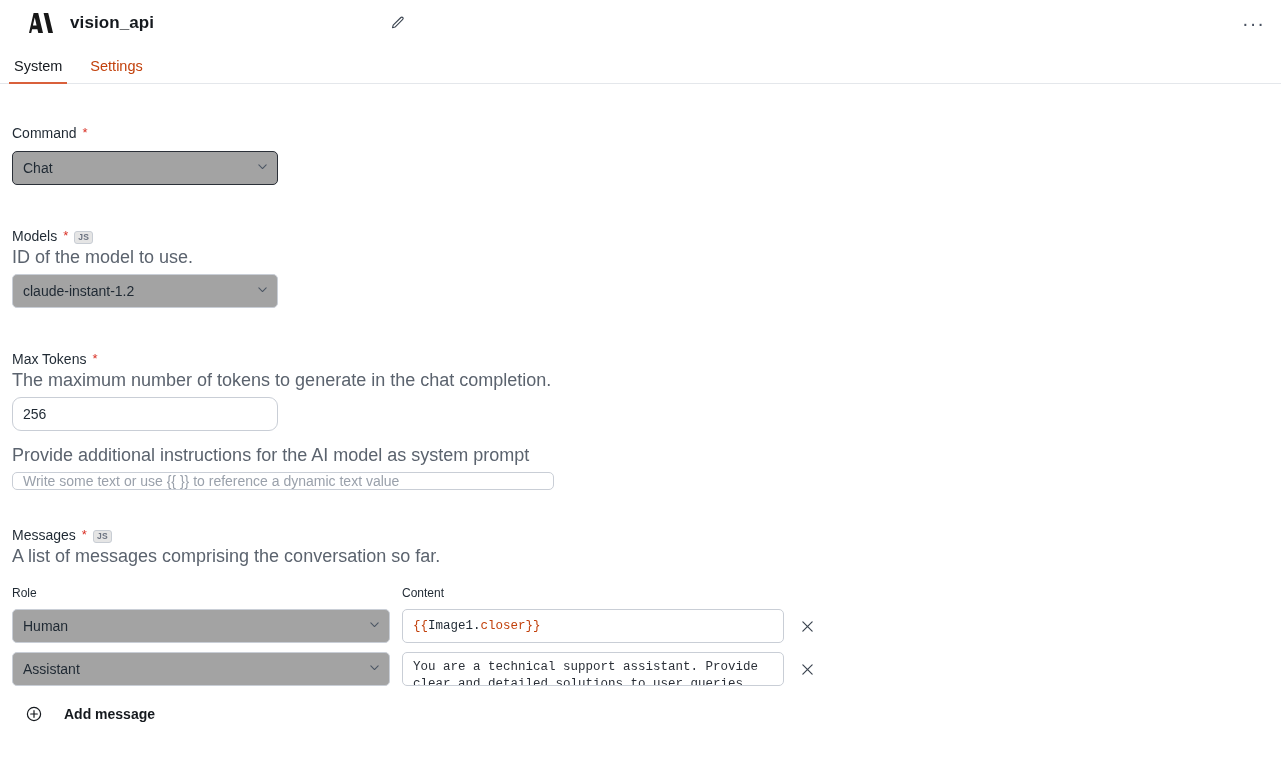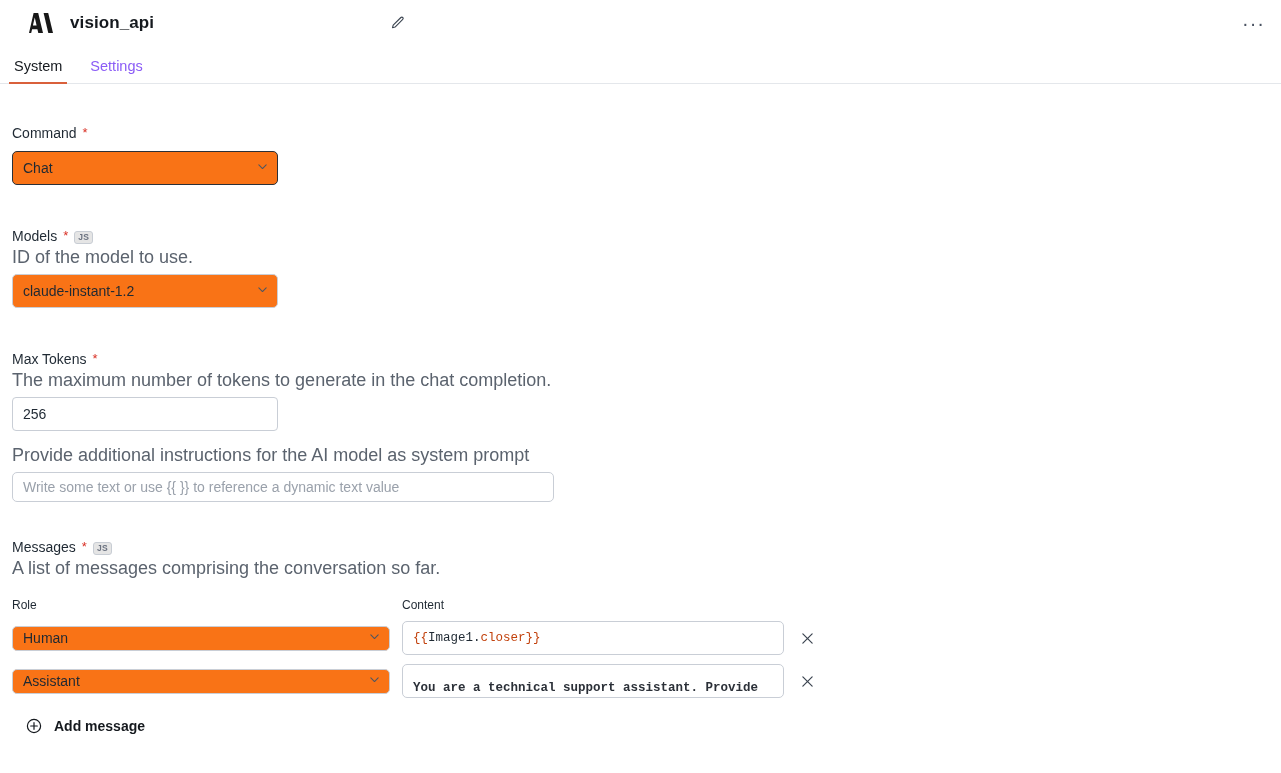--- a/index.html
+++ b/index.html
@@ -64,21 +64,21 @@
   .tabbar {
     display: flex;
     align-items: flex-end;
     gap: 24px;
     padding: 0 12px;
     border-bottom: 1px solid #e4e7eb;
     height: 38px;
   }
   .tab {
     font-size: 14.5px;
-    color: #8b5cf6;
+    color: #c2410c;
     padding: 0 2px 9px 2px;
     cursor: pointer;
     position: relative;
   }
   .tab.active {
     color: #15191e;
     font-weight: 400;
   }
   .tab.active::after {
     content: "";
@@ -132,21 +132,21 @@
   .select-wrap {
     position: relative;
     width: 266px;
     margin-top: 9px;
   }
   .select-box {
     width: 100%;
     height: 34px;
     border: 1px solid #c9ced6;
     border-radius: 5px;
-    background: #f97316;
+    background: #a3a3a3;
     display: flex;
     align-items: center;
     padding: 0 28px 0 10px;
     font-size: 14px;
     color: #1f2933;
     cursor: pointer;
   }
   .select-box.focused { border-color: #2b3038; }
   .chev {
     position: absolute;
@@ -155,32 +155,32 @@
     transform: translateY(-50%);
     pointer-events: none;
     color: #4b5563;
   }
 
   .text-input {
     margin-top: 9px;
     width: 266px;
     height: 34px;
     border: 1px solid #c9ced6;
-    border-radius: 4px;
+    border-radius: 9px;
     padding: 0 10px;
     font-size: 14px;
     color: #1f2933;
     background: #fff;
     font-family: "Liberation Sans", sans-serif;
   }
 
   .prompt-input {
     margin-top: 9px;
     width: 542px;
-    height: 30px;
+    height: 18px;
     border: 1px solid #c9ced6;
     border-radius: 5px;
     padding: 0 10px;
     font-size: 14px;
     color: #1f2933;
     background: #fff;
     font-family: "Liberation Sans", sans-serif;
   }
   .prompt-input::placeholder { color: #9aa1ab; }
 
@@ -200,60 +200,59 @@
   .msg-row {
     display: flex;
     align-items: center;
     margin-top: 9px;
     gap: 12px;
   }
   .role-select {
     position: relative;
     width: 378px;
   }
-  .role-select .select-box { height: 25px; }
+  .role-select .select-box { height: 34px; }
   .content-box {
     width: 382px;
     height: 34px;
     border: 1px solid #c9ced6;
     border-radius: 5px;
     background: #fff;
     padding: 0 10px;
     display: flex;
     align-items: center;
     overflow: hidden;
     font-family: "Liberation Mono", monospace;
     font-size: 12.5px;
     white-space: pre;
   }
   .content-box.multiline {
     display: block;
-    padding: 15px 10px 0 10px;
+    padding: 6px 10px 0 10px;
     line-height: 17px;
-    font-weight: bold;
   }
   .tmpl-brace { color: #c2410c; }
   .tmpl-name { color: #1f2933; }
   .tmpl-prop { color: #c2410c; }
   .plain-code { color: #2b3038; }
   .remove-btn {
     width: 22px;
     height: 22px;
     display: flex;
     align-items: center;
     justify-content: center;
     color: #3b4450;
     cursor: pointer;
     font-size: 15px;
   }
 
   .add-msg {
     display: inline-flex;
     align-items: flex-start;
-    gap: 12px;
+    gap: 22px;
     margin-top: 20px;
     margin-left: 14px;
     font-size: 14px;
     font-weight: 700;
     color: #15191e;
     cursor: pointer;
   }
   .add-msg .plus {
     width: 16px; height: 16px;
     display: flex; align-items: center; justify-content: center;

